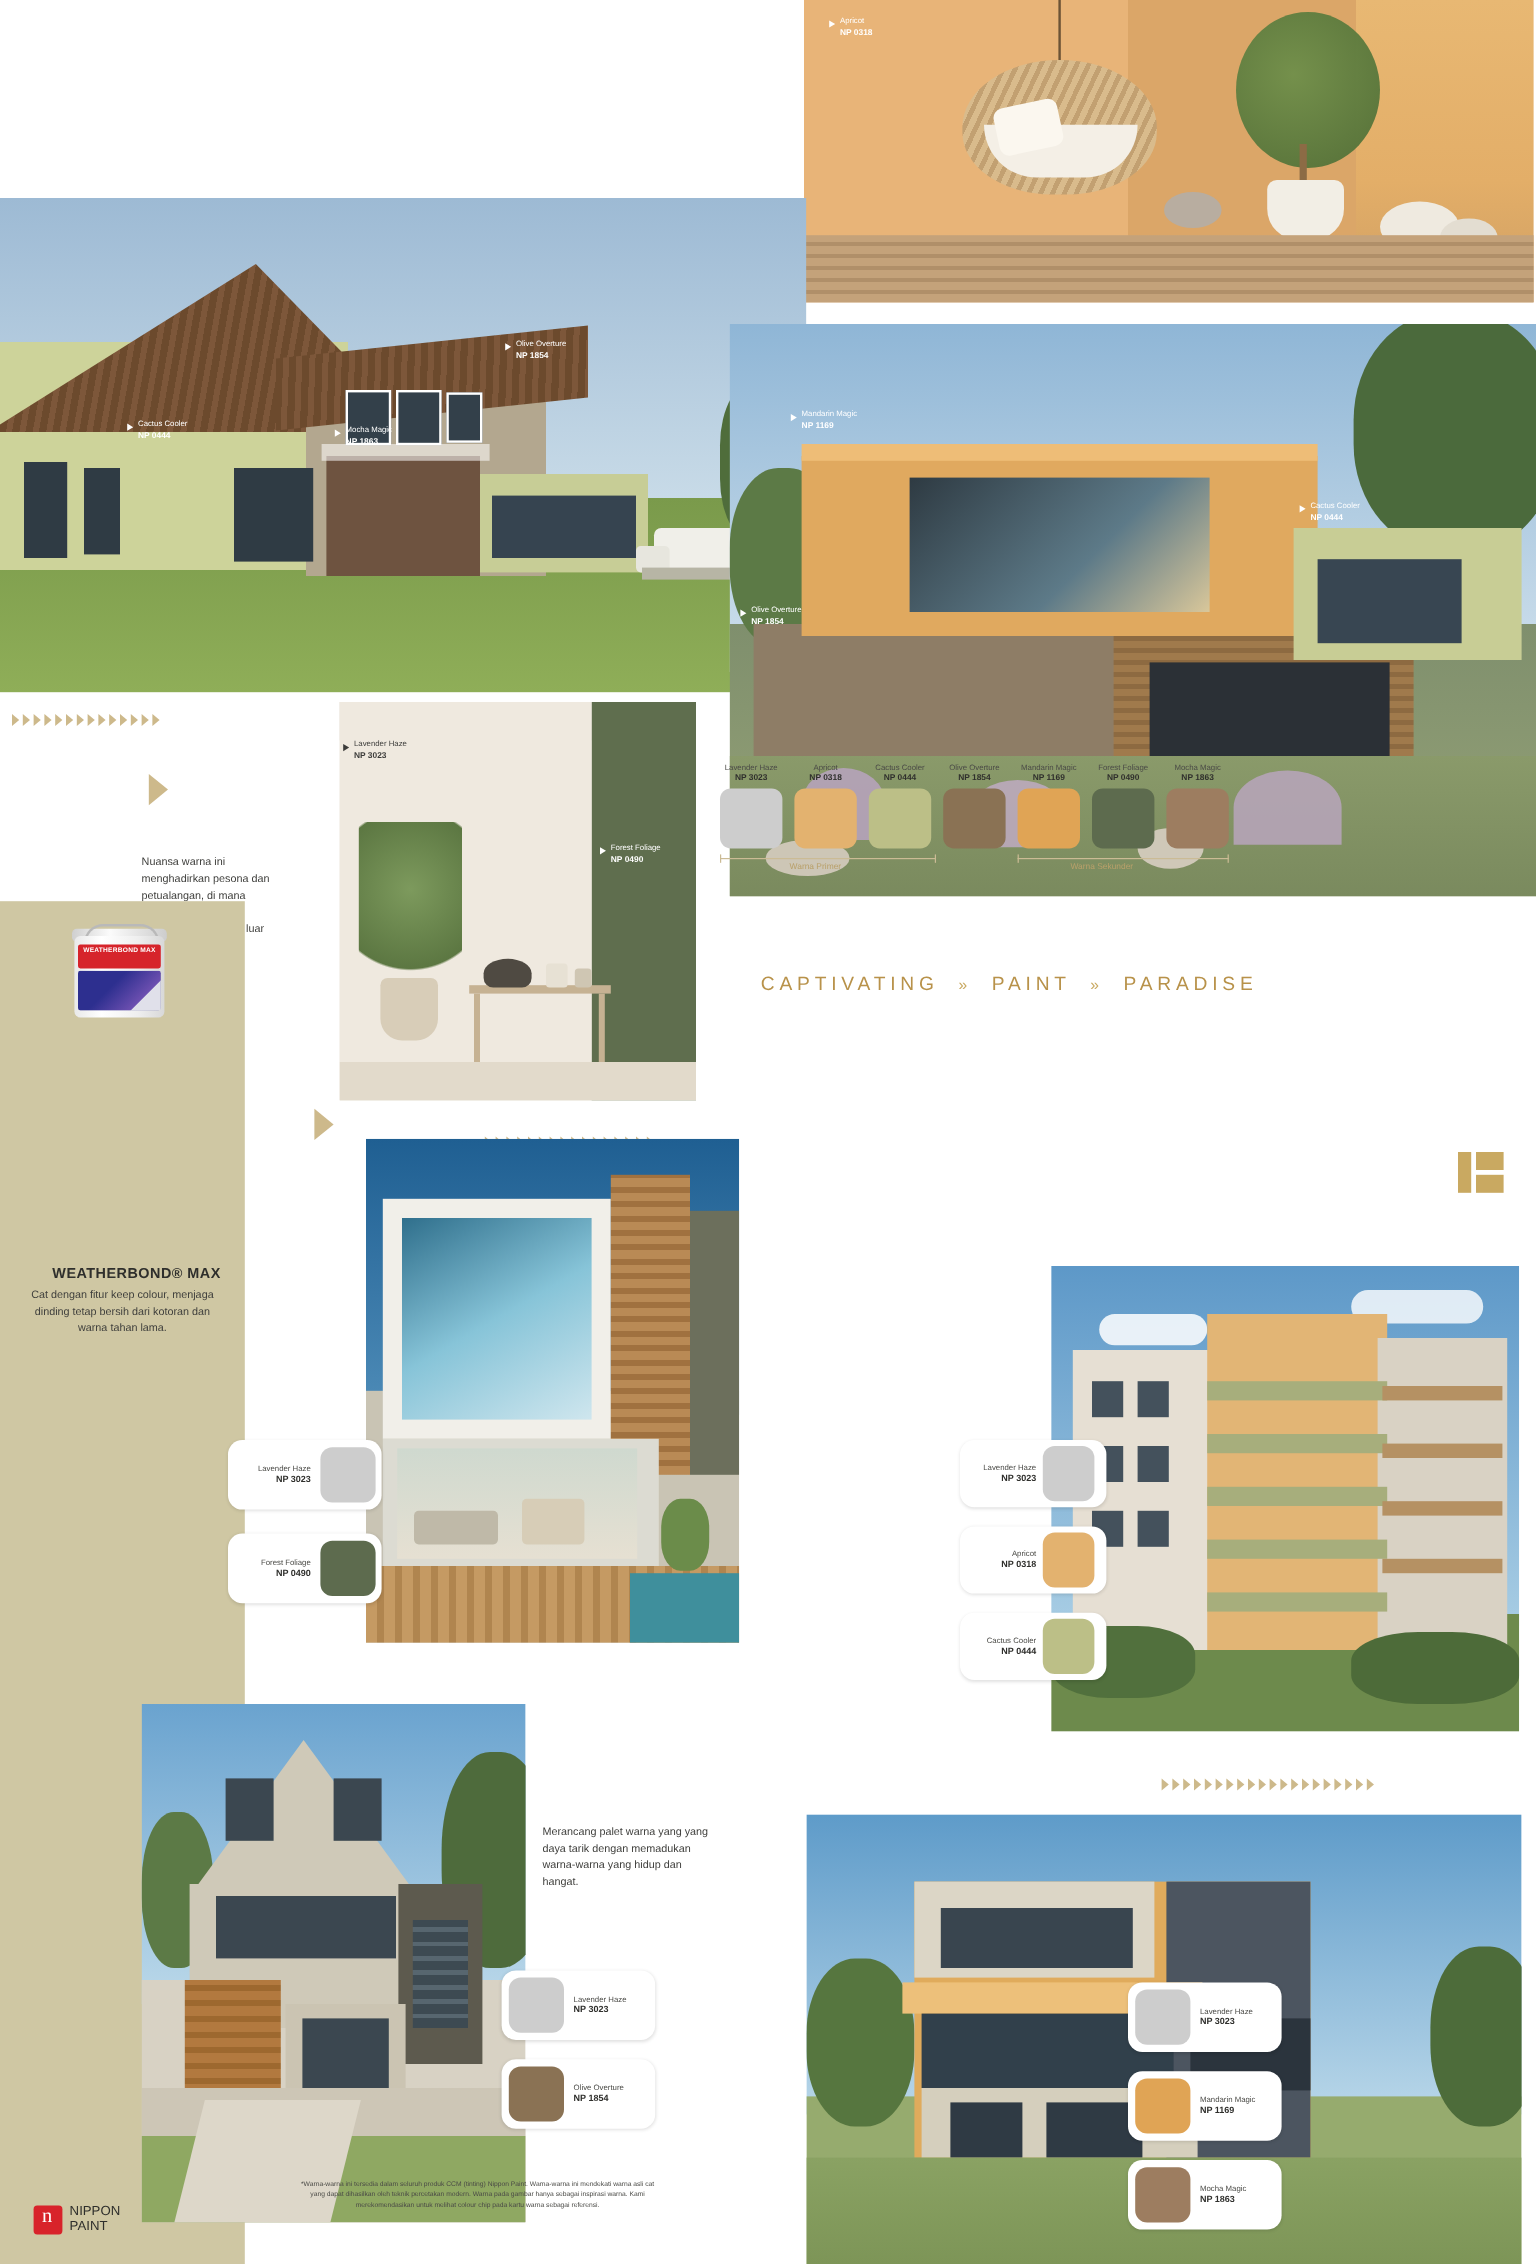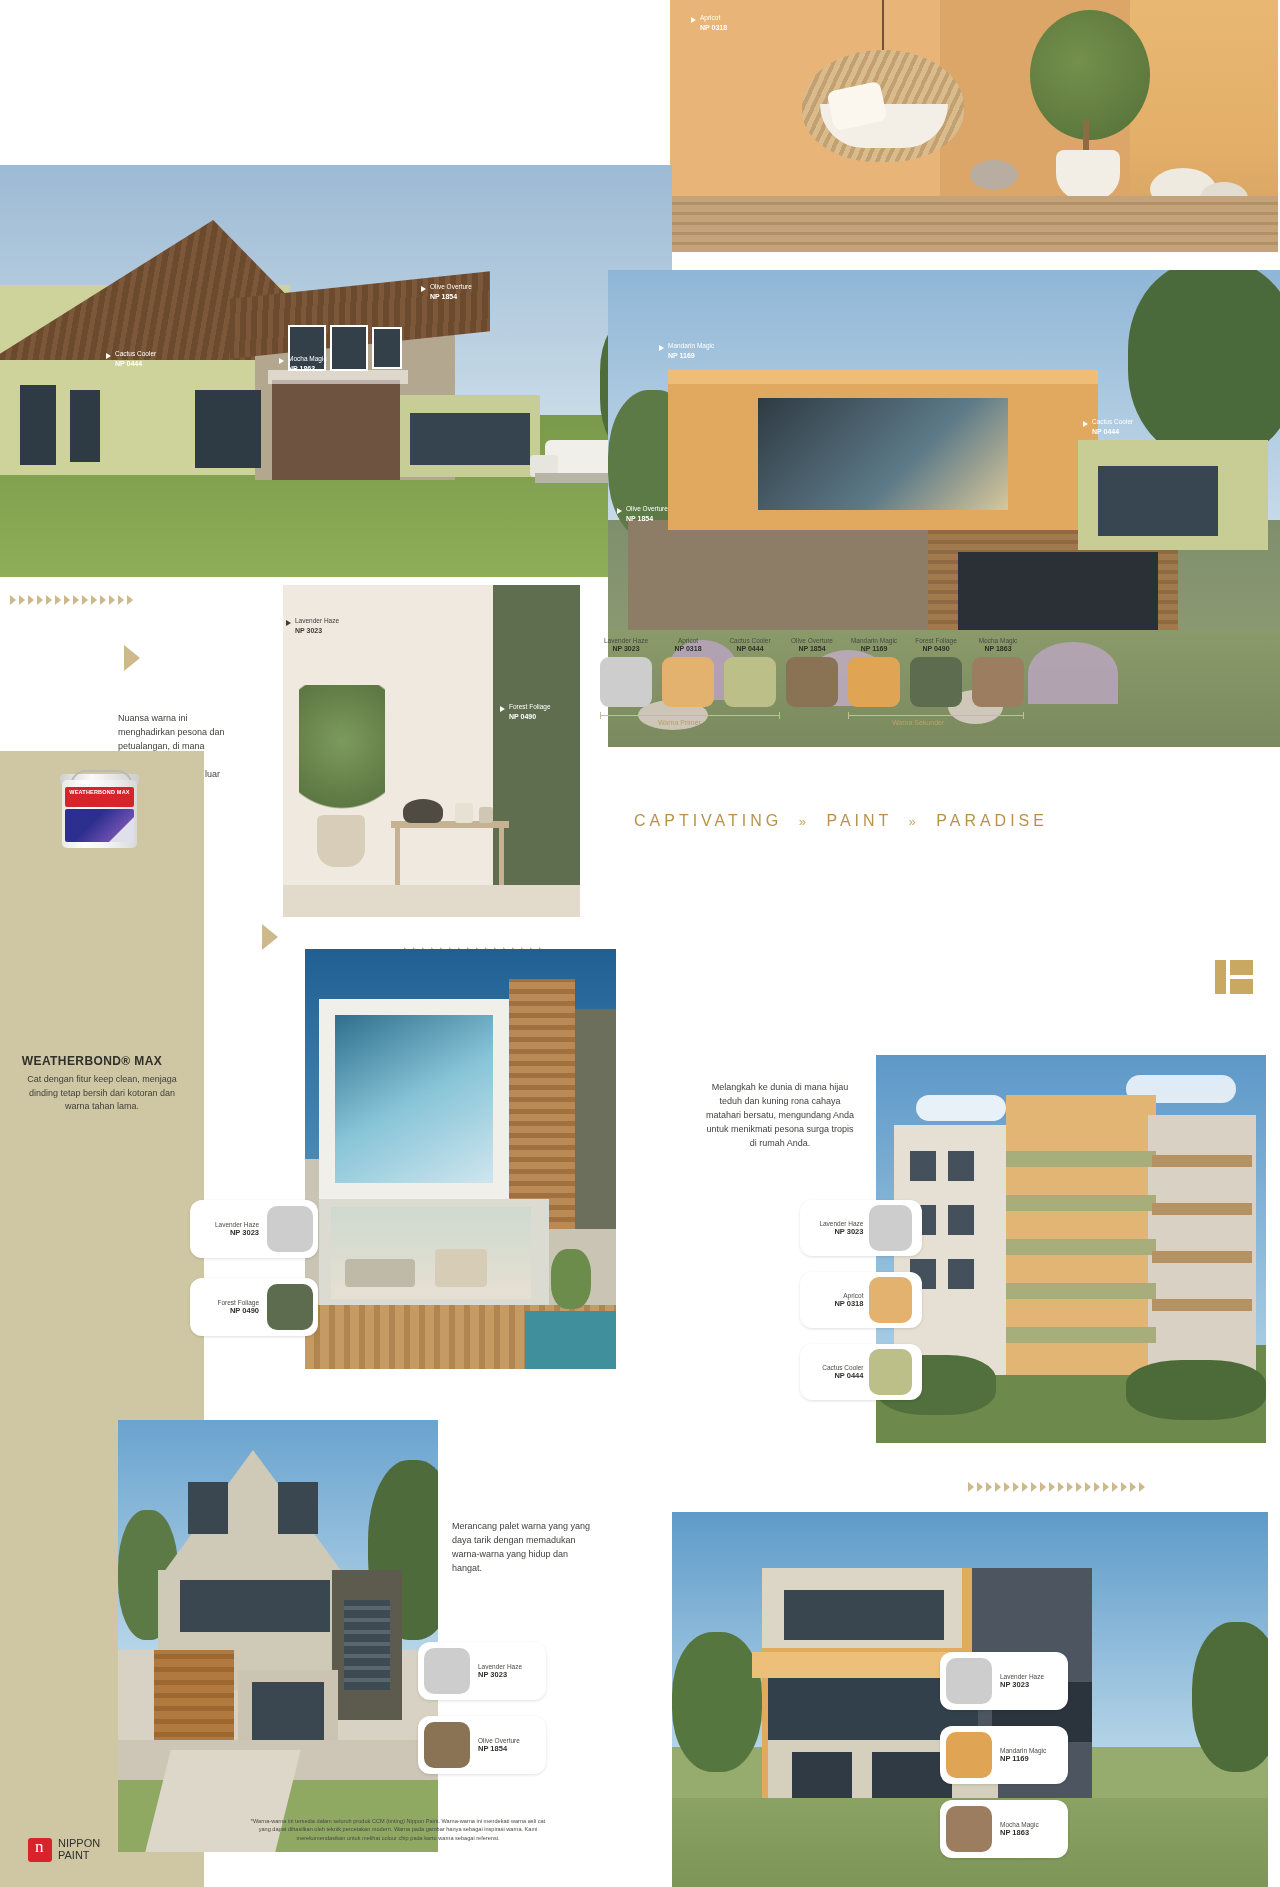--- a/index.html
+++ b/index.html
@@ -79,21 +79,21 @@
   .chip .sq{width:46px;height:46px;border-radius:10px;margin-right:5px;}
   .chip.left .txt{text-align:left;padding-right:0;padding-left:8px;}
   .chip.left{justify-content:flex-start;flex-direction:row;}
   .chip.left .sq{margin-left:5px;margin-right:10px;}
 
   
   .copy{position:absolute;font-size:9px;line-height:1.55;color:#3f3f3c;}
 
   
   .wb-panel{position:absolute;left:0;top:751px;width:204px;height:1136px;background:#cfc7a3;}
-  .wb-title{position:absolute;left:0;top:1054px;width:184px;text-align:center;
+  .wb-title{position:absolute;left:0;top:1054px;width:184px;text-align:right;
     font-size:12px;font-weight:bold;letter-spacing:.4px;color:#2f2f2c;}
   .wb-copy{position:absolute;left:18px;top:1073px;width:168px;text-align:center;
     font-size:9px;line-height:1.5;color:#3f3f3c;}
 
   
   .can{position:absolute;left:62px;top:772px;width:75px;height:76px;}
   .can .body{position:absolute;left:0;top:8px;width:75px;height:68px;border-radius:5px;
     background:linear-gradient(90deg,#e9e9e9,#ffffff 30%,#efefef 70%,#d8d8d8);}
   .can .lid{position:absolute;left:-2px;top:2px;width:79px;height:11px;border-radius:4px;
     background:linear-gradient(90deg,#cfcfcf,#fbfbfb 40%,#cdcdcd);}
@@ -352,21 +352,21 @@
   <div class="can">
     <div class="lid"></div>
     <div class="handle"></div>
     <div class="body"></div>
     <div class="red">
         <span>WEATHERBOND MAX</span>
       </div>
     <div class="blue"></div>
   </div>
   <div class="wb-title">WEATHERBOND® MAX</div>
-  <div class="wb-copy">Cat dengan fitur keep clean, menjaga dinding tetap bersih dari kotoran dan warna tahan lama.</div>
+  <div class="wb-copy">Cat dengan fitur keep colour, menjaga dinding tetap bersih dari kotoran dan warna tahan lama.</div>
 
   <div class="bigchev" style="left:262px;top:924px;"></div>
   <div class="chev" style="left:404px;top:947px;">
     <span></span>
       <span></span>
       <span></span>
       <span></span>
       <span></span>
       <span></span>
       <span></span>
@@ -423,21 +423,20 @@
       <i class="c"></i>
   </div>
   <div class="cap">
     <span>CAPTIVATING</span>
     <i>»</i>
     <span>PAINT</span>
     <i>»</i>
     <span>PARADISE</span>
   </div>
 
-  <div class="copy" style="left:705px;top:1081px;width:150px;text-align:center;">Melangkah ke dunia di mana hijau teduh dan kuning rona cahaya matahari bersatu, mengundang Anda untuk menikmati pesona surga tropis di rumah Anda.</div>
 
   <div class="photo" style="left:876px;top:1055px;width:390px;height:388px;">
     <div class="abs" style="left:0;top:0;width:390px;height:300px;background:linear-gradient(#5d98c8,#a8cde4);"></div>
     <div class="abs" style="left:40px;top:40px;width:90px;height:26px;border-radius:14px;background:#ffffff;opacity:.85;"></div>
     <div class="abs" style="left:250px;top:20px;width:110px;height:28px;border-radius:14px;background:#ffffff;opacity:.8;"></div>
     <div class="abs" style="left:0;top:290px;width:390px;height:98px;background:#6d8a4c;"></div>
 
     <div class="abs" style="left:18px;top:70px;width:120px;height:250px;background:#e6dfd3;"></div>
     <div class="abs" style="left:130px;top:40px;width:150px;height:280px;background:#e2b575;"></div>
     <div class="abs" style="left:272px;top:60px;width:108px;height:260px;background:#d9d2c4;"></div>

